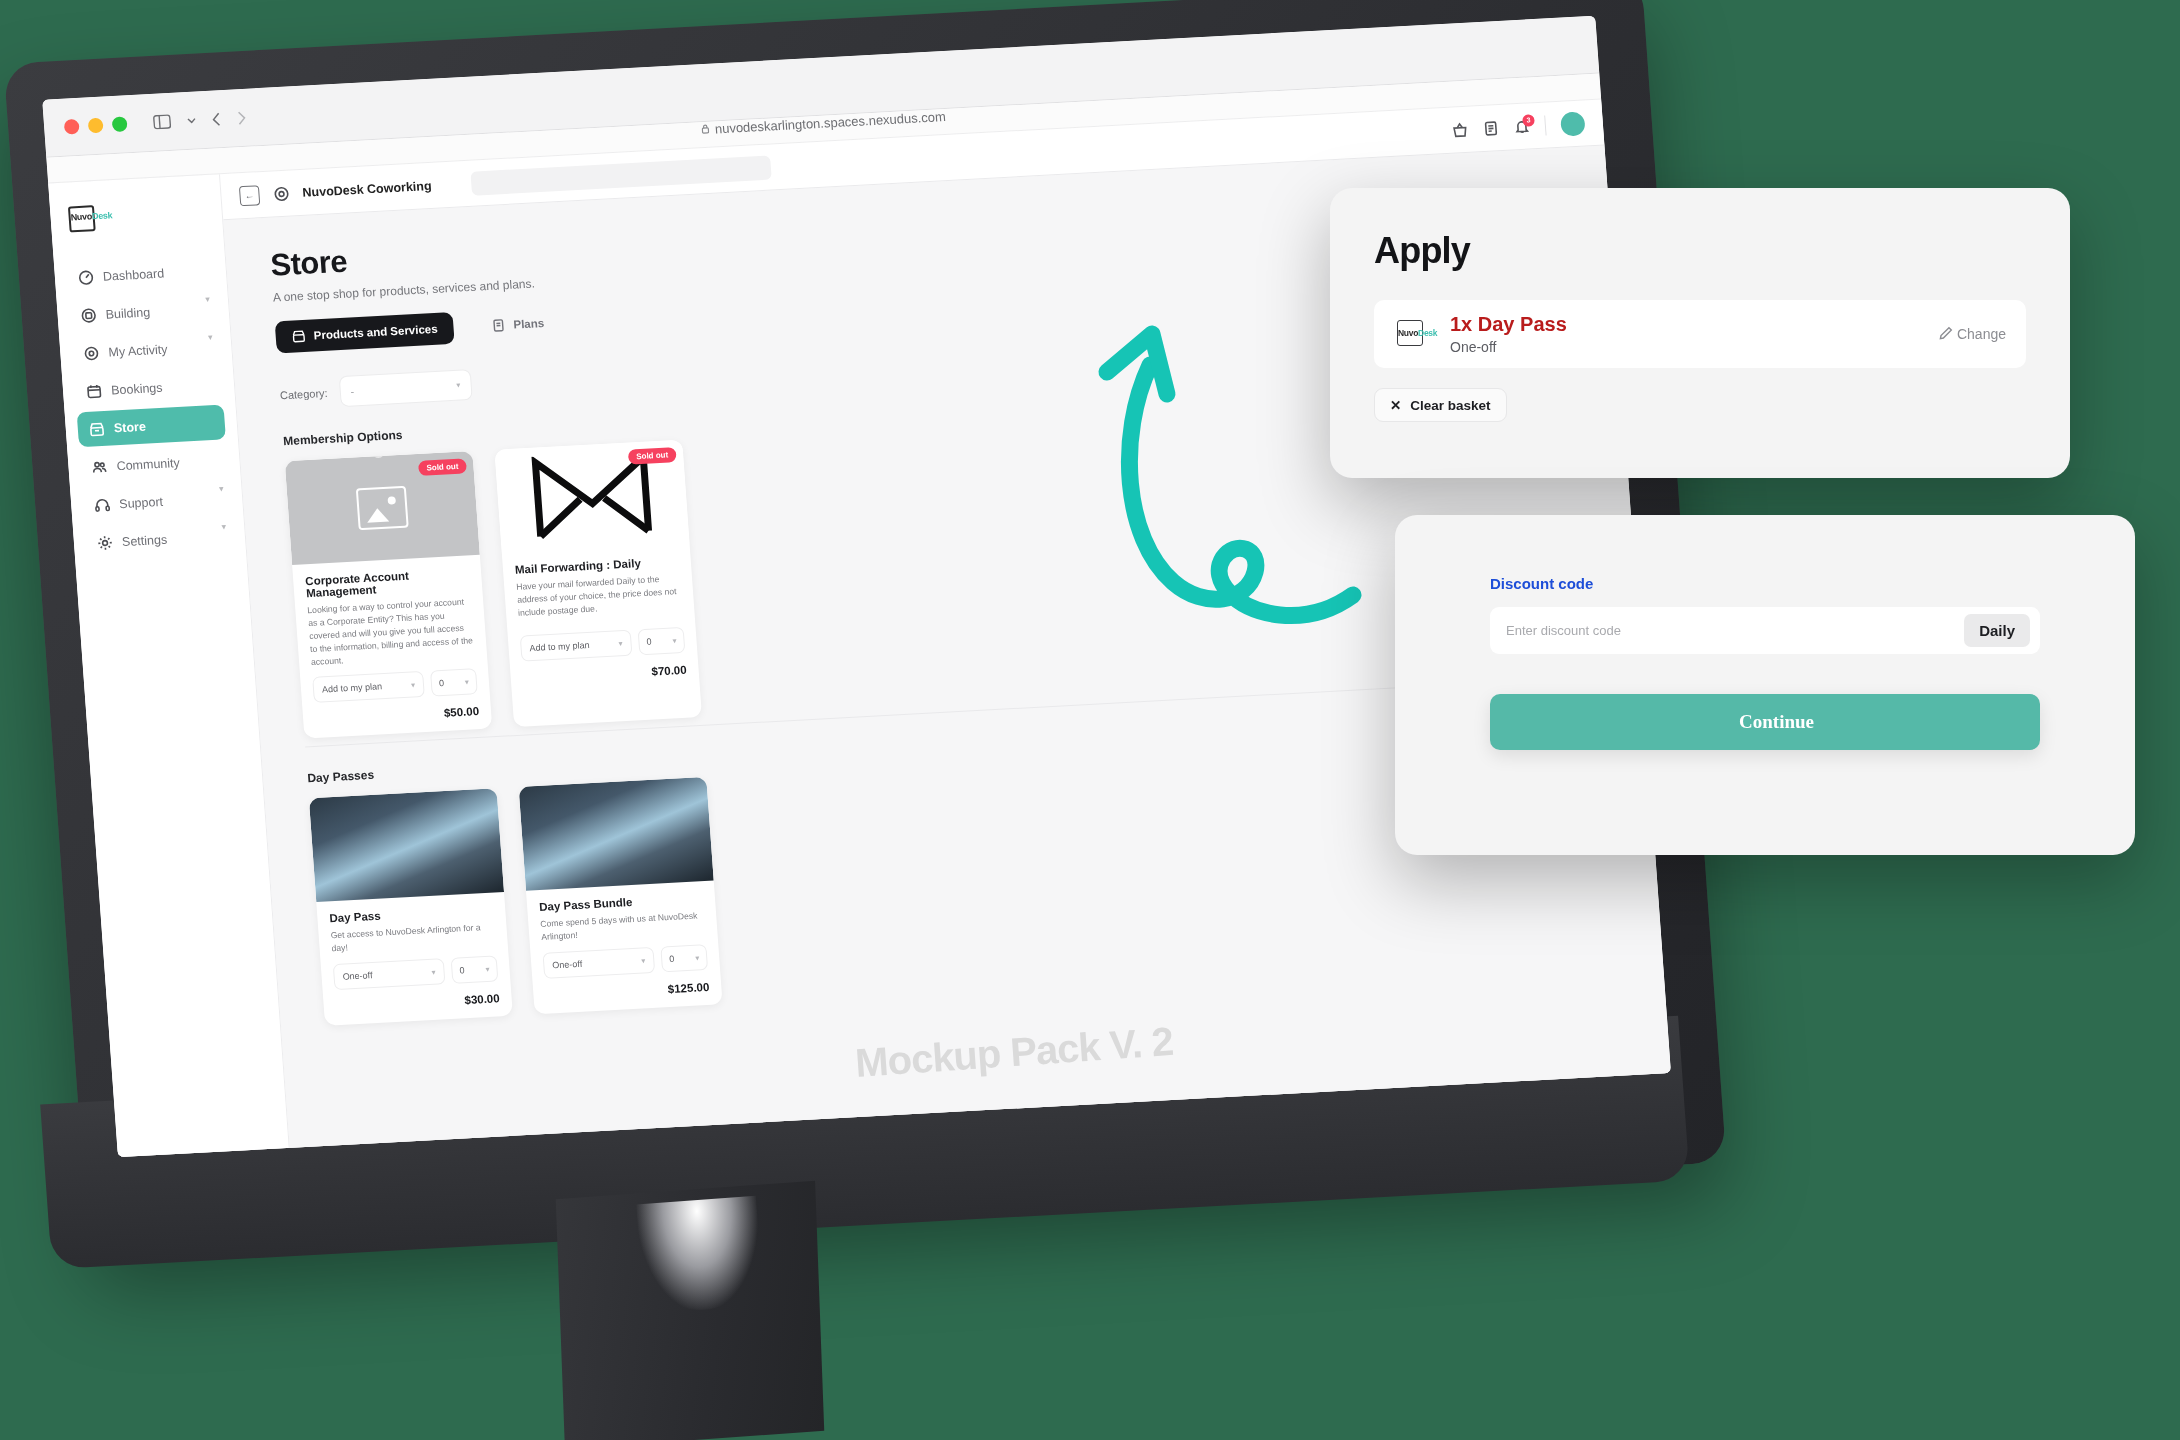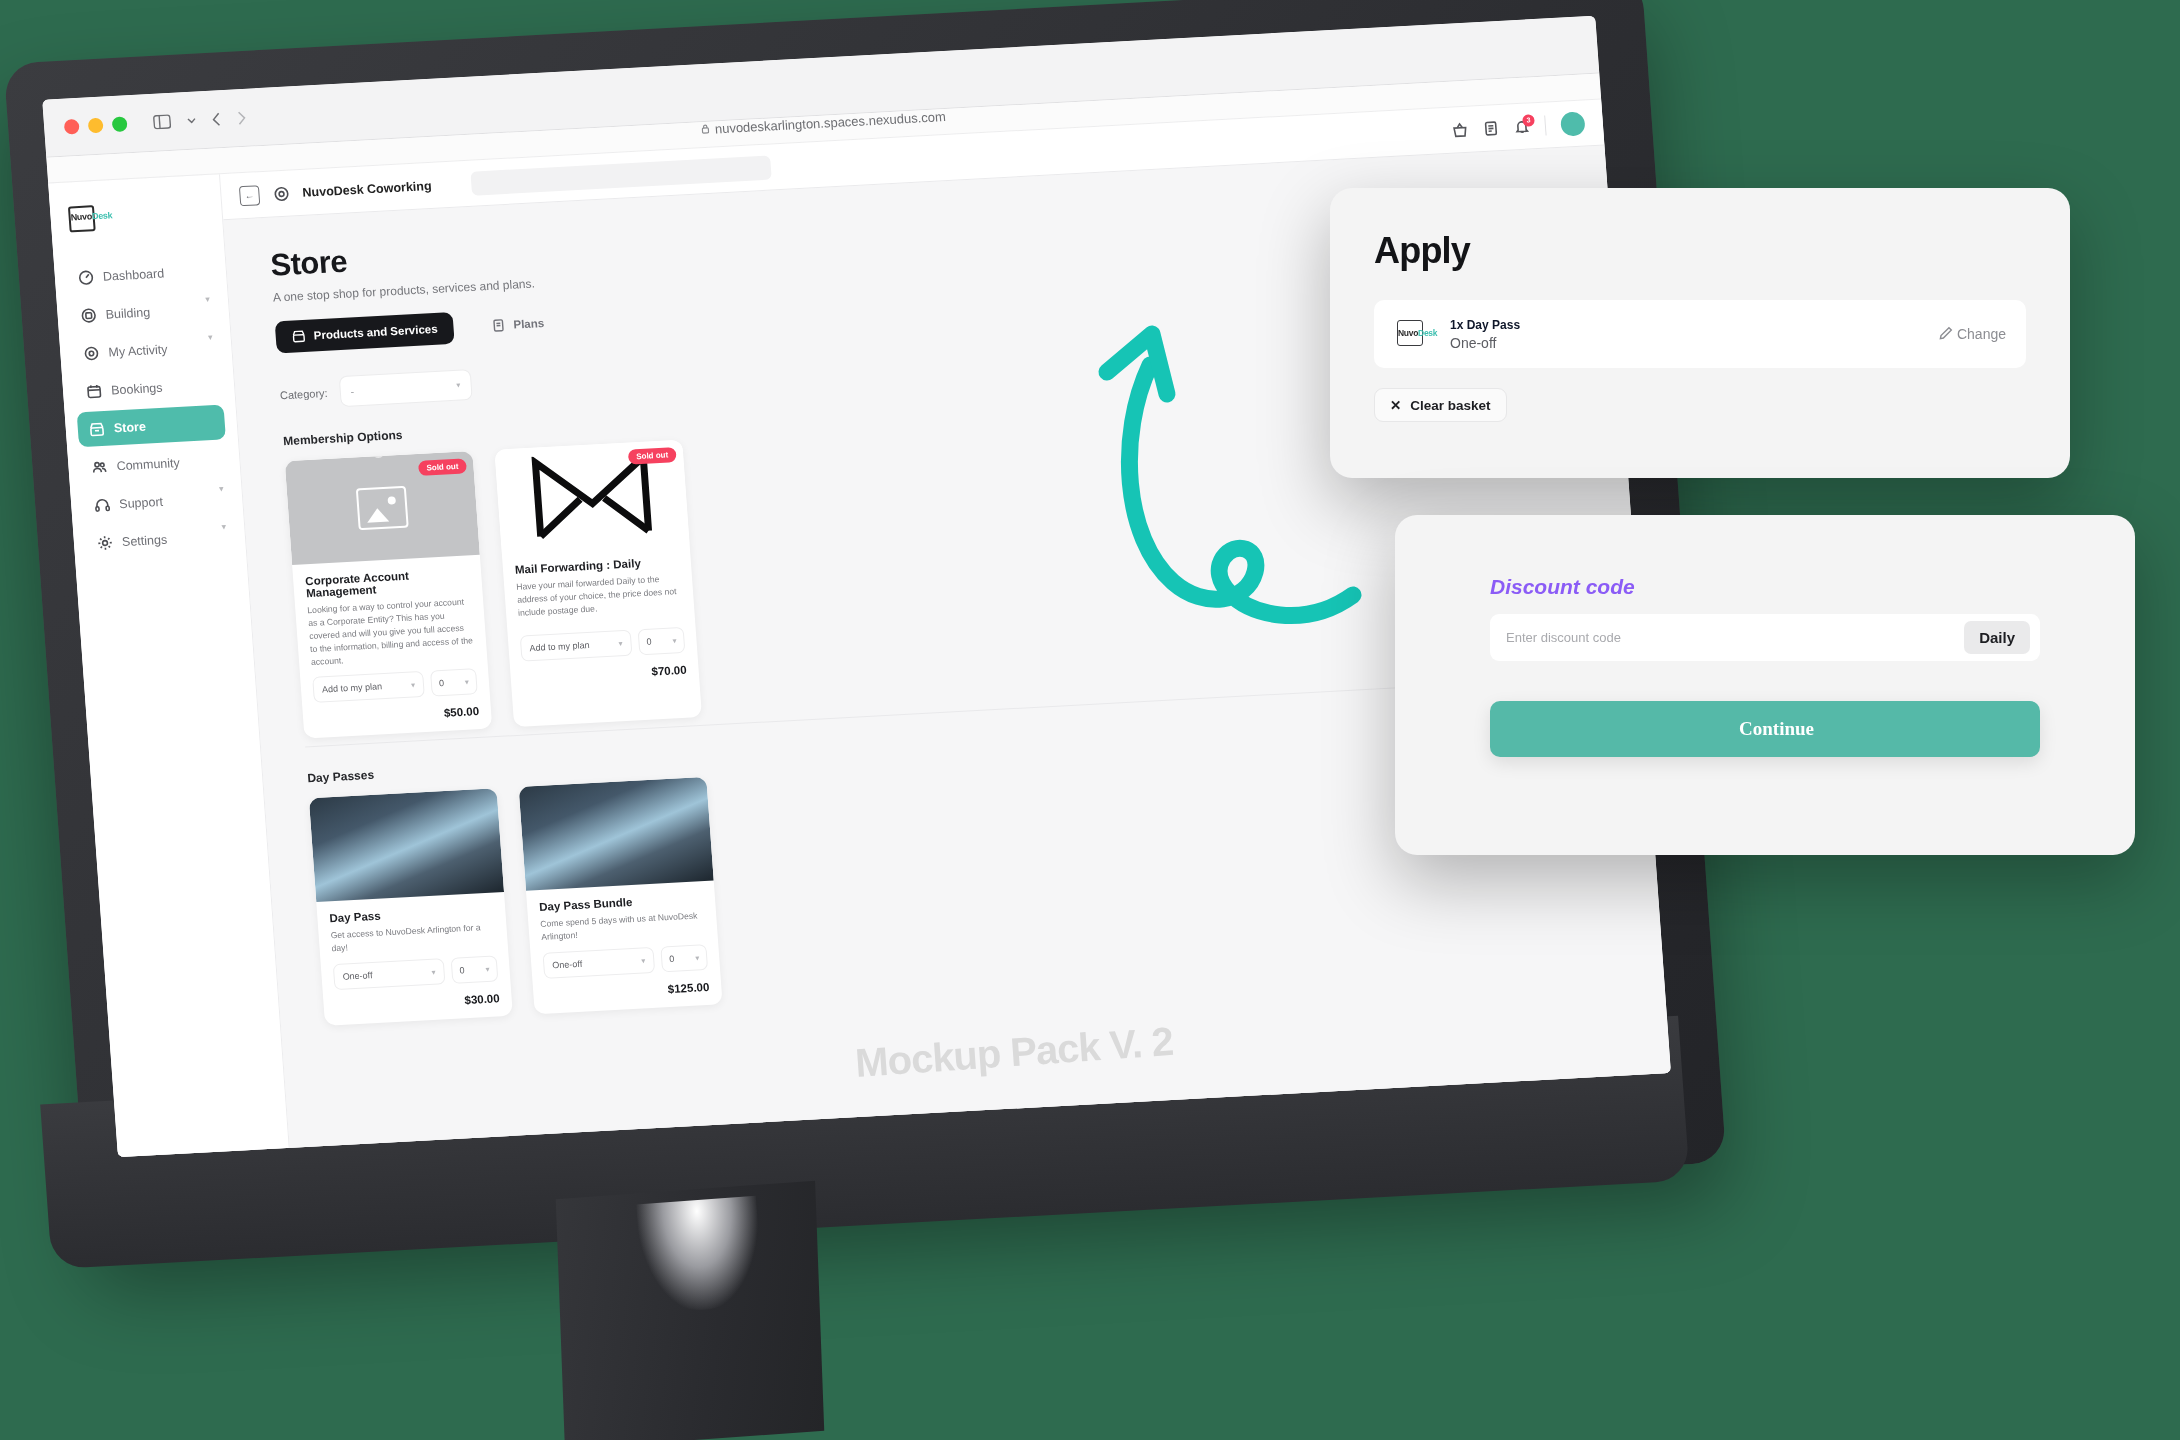--- a/index.html
+++ b/index.html
@@ -170,32 +170,32 @@
   #basket-panel { left:1330px; top:188px; width:740px; height:290px; padding:42px 44px; }
   .basket-title { font-size:36px; font-weight:800; color:#131417; letter-spacing:-.8px; }
   .basket-row {
     margin-top:28px; background:#fff; border-radius:10px; height:68px;
     display:flex; align-items:center; padding:0 20px; gap:16px;
   }
   .basket-logo { width:40px;height:34px;position:relative;flex-shrink:0; }
   .basket-logo .bx { position:absolute; left:3px; top:3px; width:26px;height:26px; border:1.8px solid #3a3b3f; border-radius:3px;}
   .basket-logo .bt { position:absolute; left:4px; top:11px; font-size:8.5px; font-weight:bold; color:#2b2b2b; letter-spacing:-.3px;}
   .basket-logo .bt em { color:#3fc0b0; font-style:normal;}
-  .bi-name { font-size:12px; font-weight:700; color:#0f172a; }
+  .bi-name { font-size:20px; font-weight:700; color:#b91c1c; }
   .bi-type { font-size:14px; color:#5c5d63; margin-top:3px; }
   .bi-change { margin-left:auto; display:flex; align-items:center; gap:4px; font-size:14px; color:#8c8d92; cursor:pointer;}
   .bi-change svg { width:14px;height:14px;stroke:#8c8d92;fill:none;stroke-width:1.6;}
   .clear-btn {
     margin-top:20px; display:inline-flex; align-items:center; gap:9px;
     background:#fafafa; border:1px solid #e7e7e8; border-radius:9px;
     padding:8px 15px; font-size:13.5px; font-weight:700; color:#1d1e22; cursor:pointer;
   }
 
   #discount-panel { left:1395px; top:515px; width:740px; height:340px; padding:60px 95px; }
-  .dc-label { font-size:21px; font-weight:700; color:#8b5cf6;font-style:italic; }
+  .dc-label { font-size:15px; font-weight:700; color:#1d4ed8; }
   .dc-input-wrap {
     margin-top:15px; background:#fff; border-radius:9px; height:47px;
     display:flex; align-items:center; padding:0 10px 0 16px;
   }
   .dc-input {
     flex:1; border:none; outline:none; background:transparent;
     font-size:13px; color:#8d8e93; font-family:"Liberation Sans", sans-serif;
   }
   .dc-input::placeholder { color:#a9aaae; }
   .apply-btn {

